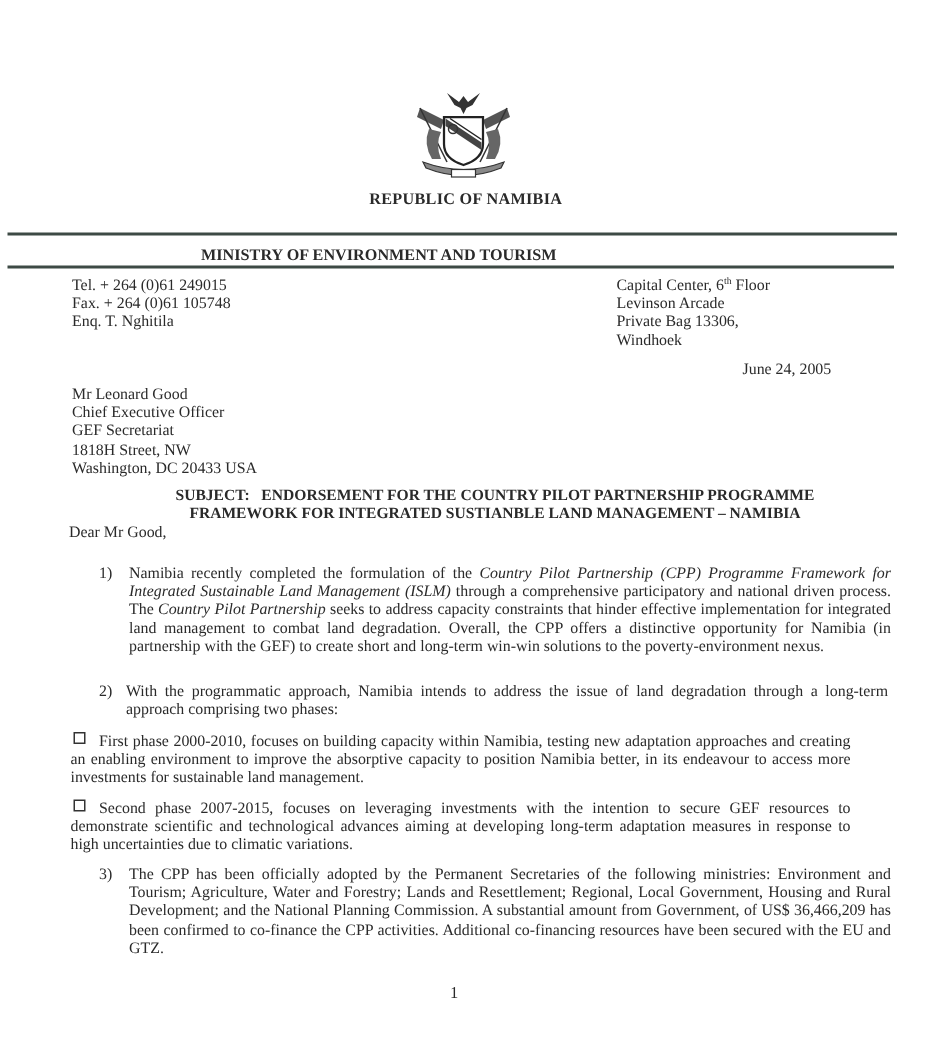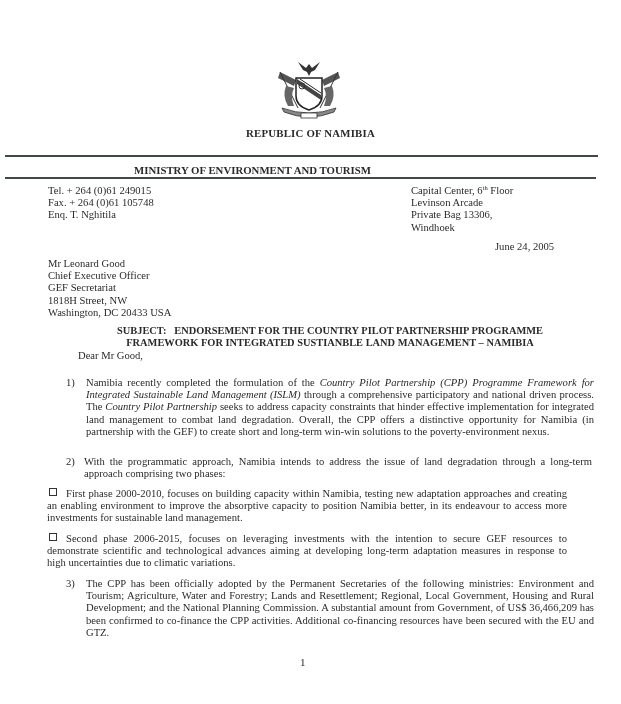--- a/index.html
+++ b/index.html
@@ -16,21 +16,21 @@
   .rule { height: 2px; background: #3d4a45; }
   .rule1 { left: 5px; top: 155px; width: 593px; }
   .rule2 { left: 5px; top: 177px; width: 591px; }
   .ministry { left: 0; width: 495px; top: 164px; text-align: center; font-weight: bold; font-size: 10.8px; padding-left: 10px; box-sizing: border-box; }
   .contact-left { left: 48px; top: 185px; }
   .contact-right { left: 411px; top: 185px; }
   .contact-right sup { font-size: 6.5px; line-height: 0; vertical-align: 4px; }
   .date { left: 495px; top: 241px; }
   .recipient { left: 48px; top: 258px; }
   .subject { left: 40px; width: 580px; top: 325px; text-align: center; font-weight: bold; font-size: 10.4px; line-height: 12px; }
-  .salutation { left: 46px; top: 350px; margin-left: 32px; }
+  .salutation { left: 46px; top: 350px; }
   .para { width: 508px; text-align: justify; }
   .num { position: absolute; }
   .p1 { left: 86px; top: 377px; }
   .n1 { left: 66px; top: 377px; }
   .p2 { left: 84px; top: 456px; }
   .n2 { left: 66px; top: 456px; }
   .phase { left: 47px; width: 520px; text-align: justify; }
   .ph1 { top: 488px; }
   .ph2 { top: 533px; }
   .p3 { left: 86px; top: 578px; }
@@ -101,18 +101,18 @@
 
 <div class="abs salutation">Dear Mr Good,</div>
 
 <div class="abs num n1">1)</div>
 <div class="abs para p1"><span>Namibia recently completed the formulation of the </span><i>Country Pilot Partnership (CPP) Programme Framework for Integrated Sustainable Land Management (ISLM)</i><span> through a comprehensive participatory and national driven process. The </span><i>Country Pilot Partnership</i><span> seeks to address capacity constraints that hinder effective implementation for integrated land management to combat land degradation. Overall, the CPP offers a distinctive opportunity for Namibia (in partnership with the GEF) to create short and long-term win-win solutions to the poverty-environment nexus.</span></div>
 
 <div class="abs num n2">2)</div>
 <div class="abs para p2">With the programmatic approach, Namibia intends to address the issue of land degradation through a long-term approach comprising two phases:</div>
 
 <div class="abs phase ph1"><span class="box"></span><span>First phase 2000-2010, focuses on building capacity within Namibia, testing new adaptation approaches and creating an enabling environment to improve the absorptive capacity to position Namibia better, in its endeavour to access more investments for sustainable land management.</span></div>
-<div class="abs phase ph2"><span class="box"></span><span>Second phase 2006-2015, focuses on leveraging investments with the intention to secure GEF resources to demonstrate scientific and technological advances aiming at developing long-term adaptation measures in response to high uncertainties due to climatic variations.</span></div>
+<div class="abs phase ph2"><span class="box"></span><span>Second phase 2007-2015, focuses on leveraging investments with the intention to secure GEF resources to demonstrate scientific and technological advances aiming at developing long-term adaptation measures in response to high uncertainties due to climatic variations.</span></div>
 
 <div class="abs num n3">3)</div>
 <div class="abs para p3">The CPP has been officially adopted by the Permanent Secretaries of the following ministries: Environment and Tourism; Agriculture, Water and Forestry; Lands and Resettlement; Regional, Local Government, Housing and Rural Development; and the National Planning Commission. A substantial amount from Government, of US$ 36,466,209 has been confirmed to co-finance the CPP activities. Additional co-financing resources have been secured with the EU and GTZ.</div>
 
 <div class="abs page-num">1</div>
 
 </body></html>

